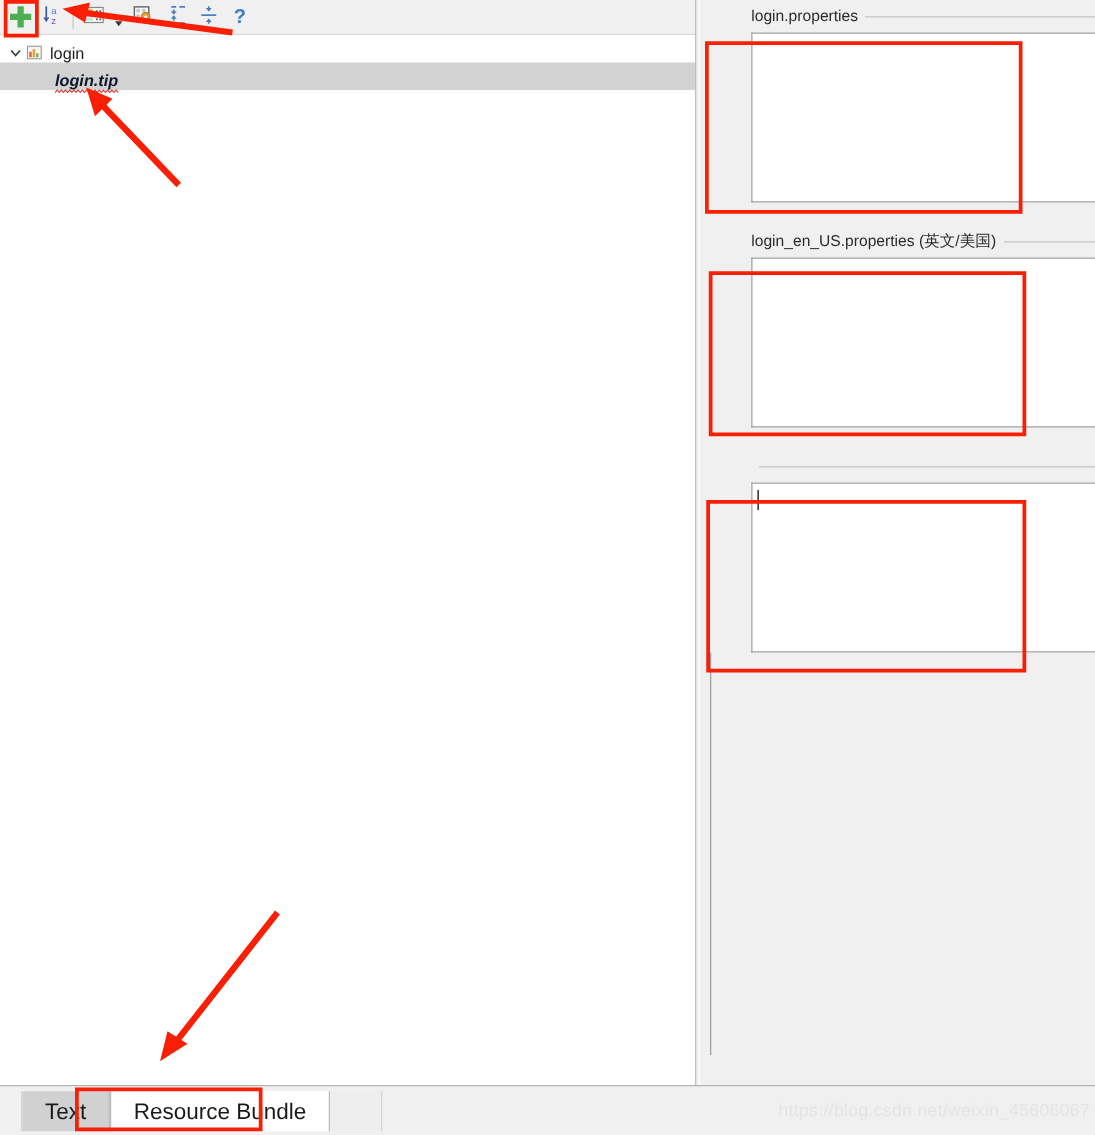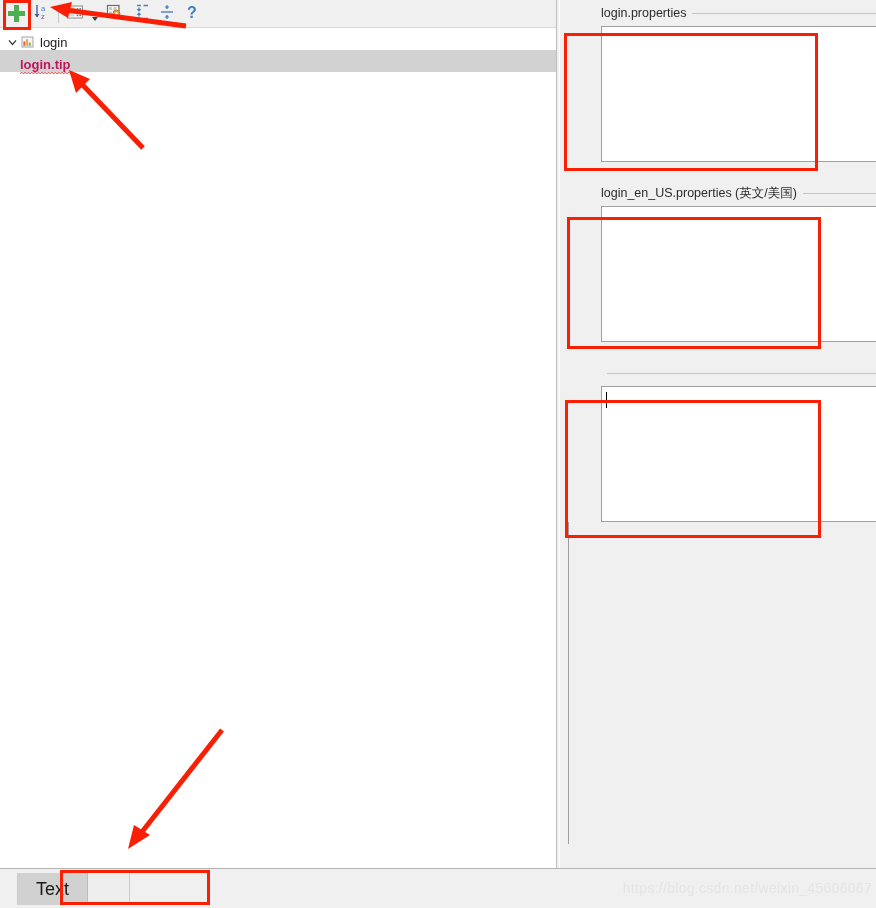--- a/index.html
+++ b/index.html
@@ -130,25 +130,26 @@
   }
   .chev svg { display: block; }
   .bundle-ico {
     width: 16px; height: 16px;
     margin-right: 4px;
     flex: none;
     position: relative;
   }
   .tree-label { white-space: nowrap; }
   .tree-row.selected .tree-label {
-    color: #be185d;
+    color: #0f172a;
     font-weight: bold;
-    margin-left: 16px;
+    margin-left: 40px;
     text-decoration: none;
     position: relative;
+    font-style: italic;
   }
   .squiggle {
     position: absolute;
     left: 0; bottom: -3px;
     width: 100%;
     height: 4px;
   }
 
   
   .splitter {
@@ -482,20 +483,23 @@
     <div class="anno anno-rect" style="left:565px; top:400px; width:256px; height:138px;"></div>
 
   </div>
 
   <div class="tabbar-wrap">
     <div class="tabbar">
       <div class="tab-gutter"></div>
       <div class="tab inactive">
         <span>Text</span>
       </div>
+      <div class="tab active">
+        <span>Resource Bundle</span>
+      </div>
       <div class="tab-spacer"></div>
       <div class="tab-rest"></div>
     </div>
 
     <div class="anno anno-rect" style="left:60px; top:1px; width:150px; height:35px;"></div>
   </div>
 
   <div class="watermark">https://blog.csdn.net/weixin_45606067</div>
 
 </div>

